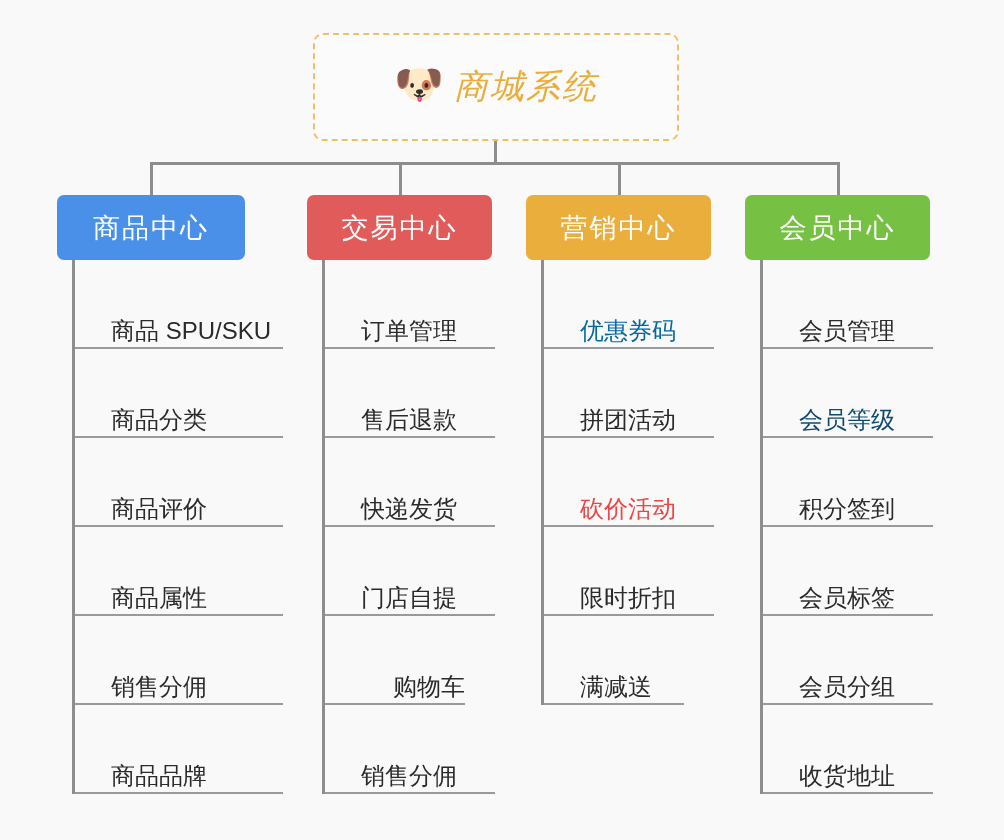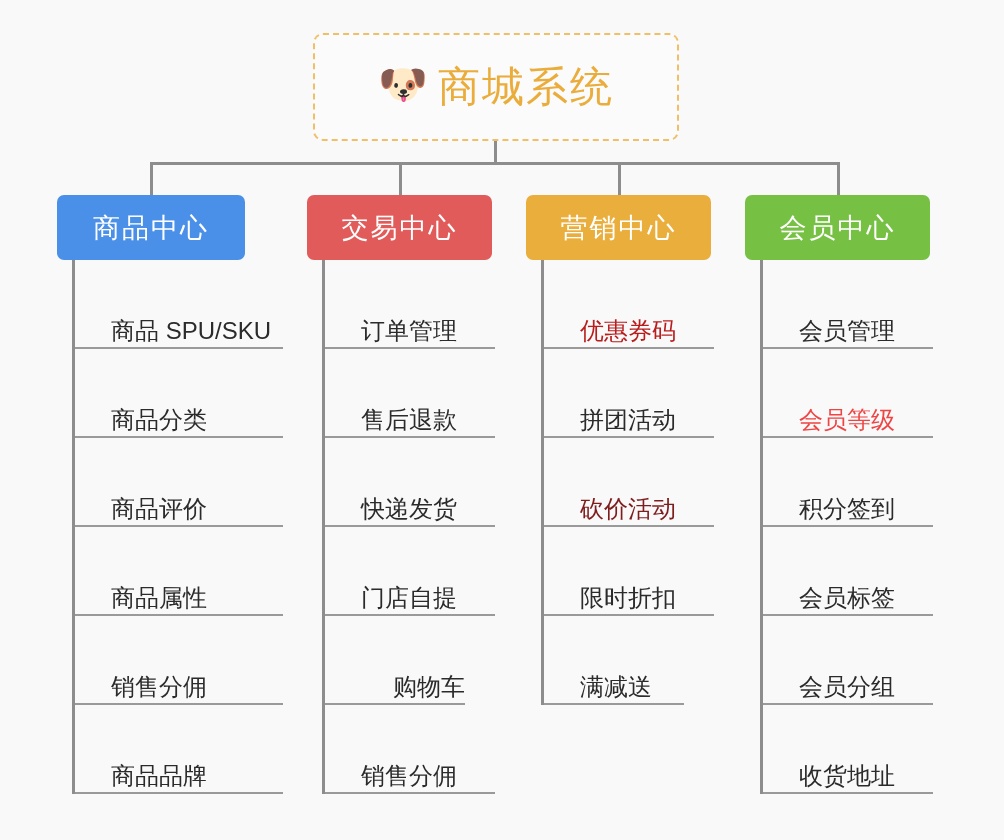--- a/index.html
+++ b/index.html
@@ -39,24 +39,25 @@
     gap: 14px;
   }
   .root-emoji {
     font-size: 40px;
     line-height: 1;
     display: block;
     width: 46px;
     height: 46px;
   }
   .root-title {
-    font-size: 42px;
+    font-size: 34px;
     color: #eaad3c;
     letter-spacing: 2px;
     white-space: nowrap;
+    font-style: italic;
   }
 
   
   .conn {
     position: absolute;
     background: #8d8d8d;
   }
   .conn-v { width: 3px; }
   .conn-h { height: 3px; }
 
@@ -179,47 +180,47 @@
         </div>
     </div>
   </div>
 
   <div class="branch b2" style="left:526px; width:185px;">
     <div class="branch-head" style="width: 185px; background: rgb(234, 174, 61);">
       <span>营销中心</span>
     </div>
     <div class="leaf-stack" style="margin-left: 15px; border-left-color: rgb(141, 141, 141);">
       <div class="leaf" style="border-bottom-color: rgb(154, 154, 154);">
-          <span class="leaf-text" style="color: #b91c1c;">优惠券码</span>
+          <span class="leaf-text" style="color: #0369a1;">优惠券码</span>
         </div>
       <div class="leaf" style="border-bottom-color: rgb(154, 154, 154);">
           <span class="leaf-text" style="color: rgb(43, 43, 43);">拼团活动</span>
         </div>
       <div class="leaf" style="border-bottom-color: rgb(154, 154, 154);">
-          <span class="leaf-text" style="color: #7f1d1d; margin-top: 23px;">砍价活动</span>
+          <span class="leaf-text" style="color: #ef4444; margin-top: 23px;">砍价活动</span>
         </div>
       <div class="leaf" style="border-bottom-color: rgb(154, 154, 154);">
           <span class="leaf-text" style="color: rgb(43, 43, 43);">限时折扣</span>
         </div>
       <div class="leaf short" style="border-bottom-color: rgb(154, 154, 154);">
           <span class="leaf-text" style="color: rgb(43, 43, 43);">满减送</span>
         </div>
     </div>
   </div>
 
   <div class="branch b3" style="left:745px; width:185px;">
     <div class="branch-head" style="width: 185px; background: rgb(118, 192, 67); font-family: Liberation Mono, monospace;">
       <span>会员中心</span>
     </div>
     <div class="leaf-stack" style="margin-left: 15px; border-left-color: rgb(141, 141, 141);">
       <div class="leaf" style="border-bottom-color: rgb(154, 154, 154);">
           <span class="leaf-text" style="color: rgb(43, 43, 43);">会员管理</span>
         </div>
       <div class="leaf" style="border-bottom-color: rgb(154, 154, 154);">
-          <span class="leaf-text" style="color: #ef4444;">会员等级</span>
+          <span class="leaf-text" style="color: #0c4a6e;">会员等级</span>
         </div>
       <div class="leaf" style="border-bottom-color: rgb(154, 154, 154);">
           <span class="leaf-text" style="color: rgb(43, 43, 43);">积分签到</span>
         </div>
       <div class="leaf" style="border-bottom-color: rgb(154, 154, 154);">
           <span class="leaf-text" style="color: rgb(43, 43, 43);">会员标签</span>
         </div>
       <div class="leaf" style="border-bottom-color: rgb(154, 154, 154);">
           <span class="leaf-text" style="color: rgb(43, 43, 43);">会员分组</span>
         </div>

